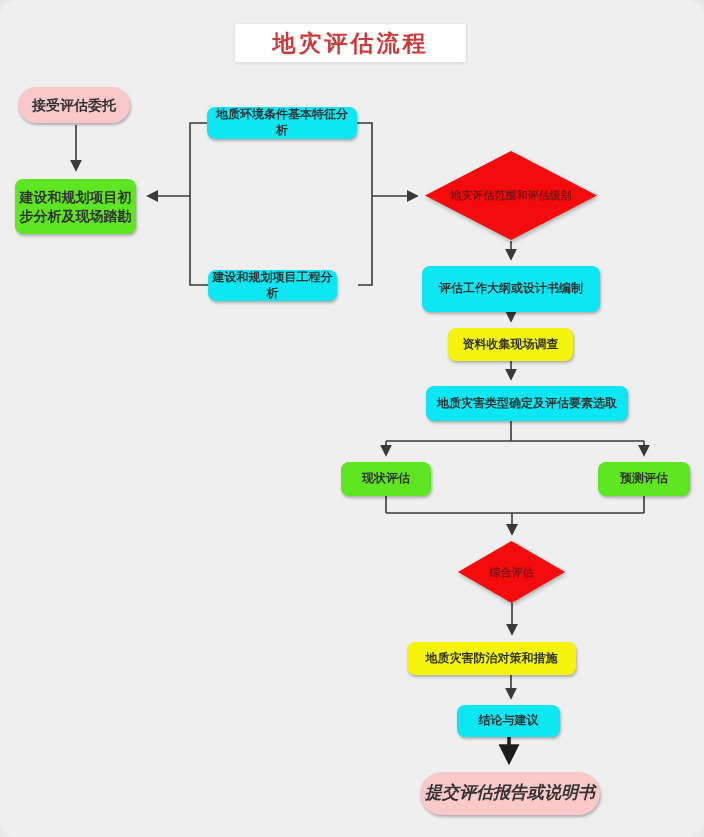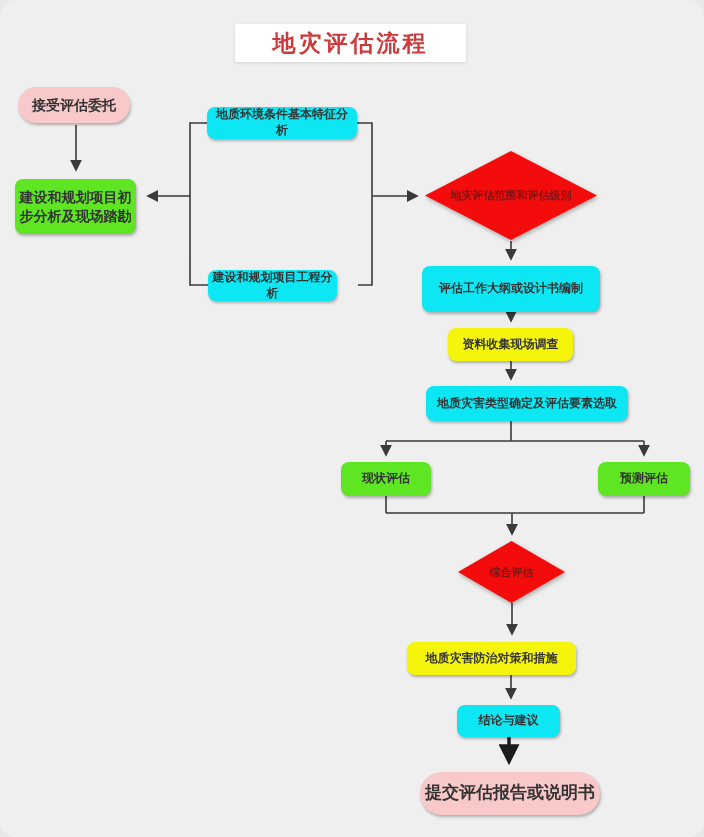--- a/index.html
+++ b/index.html
@@ -60,21 +60,21 @@
   #n-engineer {left:208px; top:270px; width:129px; height:31px;}
   #d-scope    {left:425px; top:151px; width:172px; height:89px;}
   #n-outline  {left:422px; top:266px; width:178px; height:46px;}
   #n-collect  {left:448px; top:328px; width:125px; height:33px;}
   #n-type     {left:410px; top:386px; width:202px; height:35px;margin-left:16px;}
   #n-current  {left:341px; top:462px; width:90px;  height:34px;}
   #n-predict  {left:598px; top:462px; width:92px;  height:34px;}
   #d-comp     {left:458px; top:541px; width:107px; height:62px;}
   #n-measures {left:407px; top:642px; width:169px; height:33px;}
   #n-conclude {left:457px; top:705px; width:103px; height:32px;}
-  #n-submit   {left:420px; top:772px; width:180px; height:43px; font-size:17px;}
+  #n-submit   {left:420px; top:772px; width:180px; height:43px; font-size:17px;font-style:italic;}
 </style>
 </head>
 <body>
 
 <div class="stage">
 
   <svg class="wires" width="704" height="837" viewBox="0 0 704 837">
     <defs>
       <marker id="arrow" viewBox="0 0 10 10" refX="8.5" refY="5" markerWidth="7.5" markerHeight="7.5" orient="auto-start-reverse">
         <path d="M0,0 L10,5 L0,10 z" fill="#3a3a3a"></path>

